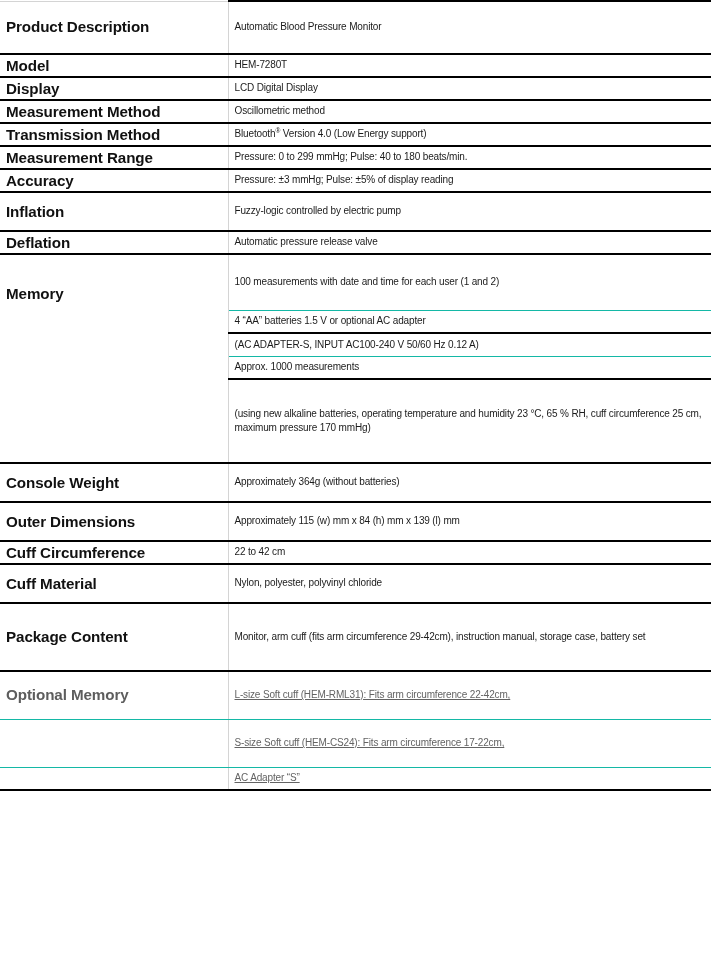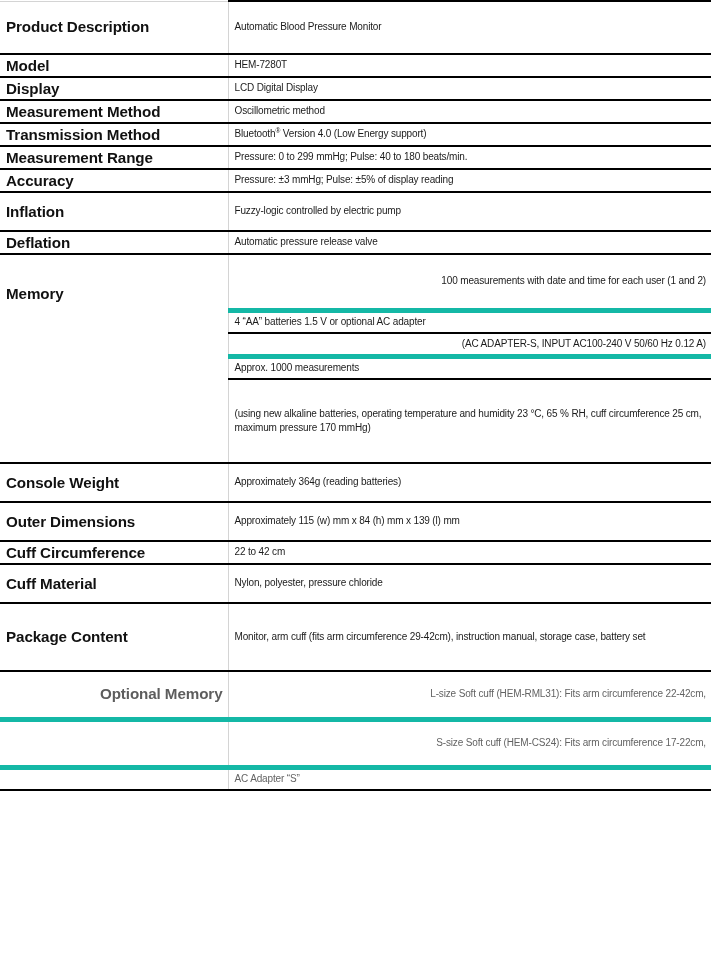--- a/index.html
+++ b/index.html
@@ -42,27 +42,27 @@
   td.label.muted { color: #5d5d5d; }
 
   
   td.value {
     font-weight: normal;
     font-size: 10px;
     color: #1b1b1b;
     line-height: 1.42;
     letter-spacing: -0.15px;
   }
-  td.value.muted { color: #636363; }
+  td.value.muted { color: #636363; text-decoration: underline; }
 
   
   .bt-thick  { border-top: 2.5px solid #000000; }
   .bt-thin   { border-top: 1px solid #d4d4d4; }
   .bb-thick  { border-bottom: 2.5px solid #000000; }
-  .bb-thin   { border-bottom: 5px solid #14b8a6; text-align: right; }
+  .bb-thin   { border-bottom: 1px solid #14b8a6; }
   .bb-none   { border-bottom: 0; }
 
   
   .h-tall   { height: 53px; }
   .h-std    { height: 23px; }
   .h-mid    { height: 39px; margin-left: 46px; }
   .h-mem1   { height: 56px; }
   .h-big    { height: 84px; }
   .h-pkg    { height: 68px; }
   .h-opt    { height: 48px; }
@@ -147,36 +147,36 @@
       <td class="value bb-thick">Approx. 1000 measurements</td>
     </tr>
 
     <tr class="h-big">
       <td class="label bb-thick"></td>
       <td class="value bb-thick">(using new alkaline batteries, operating temperature and humidity 23 °C, 65 % RH, cuff circumference 25 cm, maximum pressure 170 mmHg)</td>
     </tr>
 
     <tr class="h-mid">
       <td class="label bb-thick">Console Weight</td>
-      <td class="value bb-thick">Approximately 364g (reading batteries)</td>
+      <td class="value bb-thick">Approximately 364g (without batteries)</td>
     </tr>
 
     <tr class="h-mid">
       <td class="label bb-thick">Outer Dimensions</td>
       <td class="value bb-thick">Approximately 115 (w) mm x 84 (h) mm x 139 (l) mm</td>
     </tr>
 
     <tr class="h-std">
       <td class="label bb-thick">Cuff Circumference</td>
       <td class="value bb-thick">22 to 42 cm</td>
     </tr>
 
     <tr class="h-mid">
       <td class="label bb-thick">Cuff Material</td>
-      <td class="value bb-thick">Nylon, polyester, pressure chloride</td>
+      <td class="value bb-thick">Nylon, polyester, polyvinyl chloride</td>
     </tr>
 
     <tr class="h-pkg">
       <td class="label bb-thick">Package Content</td>
       <td class="value bb-thick">Monitor, arm cuff (fits arm circumference 29-42cm), instruction manual, storage case, battery set</td>
     </tr>
 
     <tr class="h-opt">
       <td class="label muted bb-thin">Optional Memory</td>
       <td class="value muted bb-thin">L-size Soft cuff (HEM-RML31): Fits arm circumference 22-42cm,</td>

